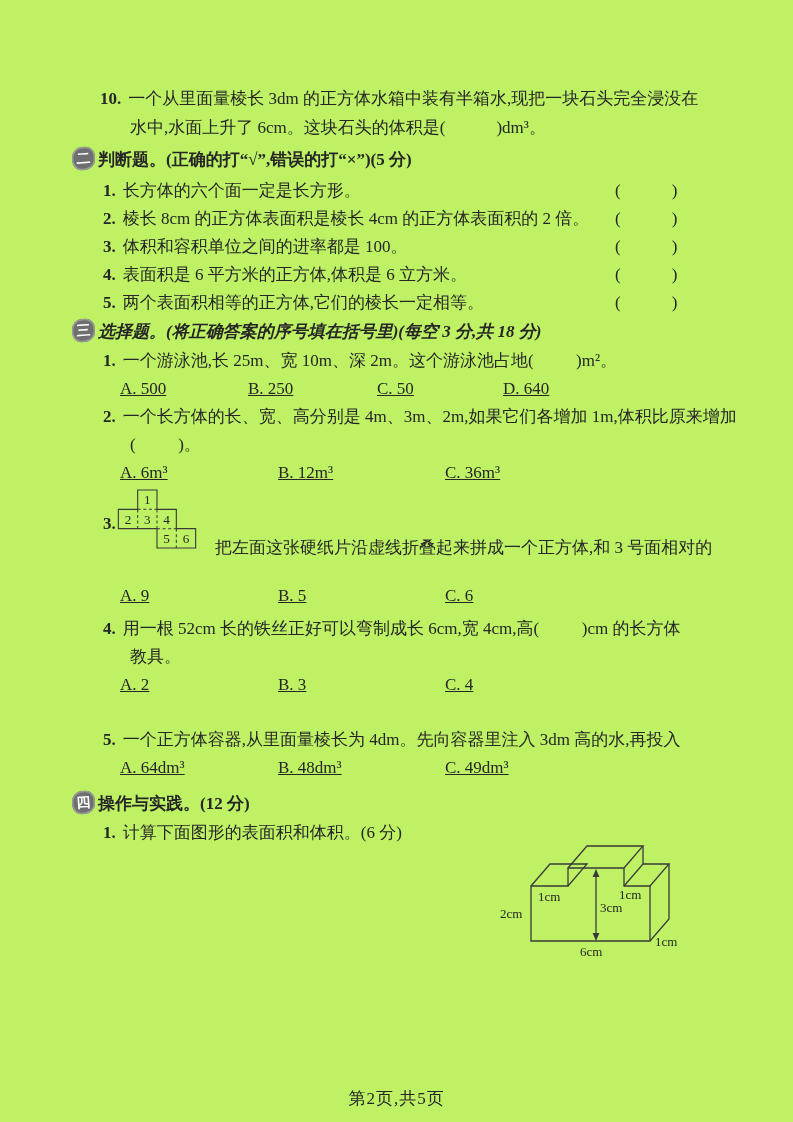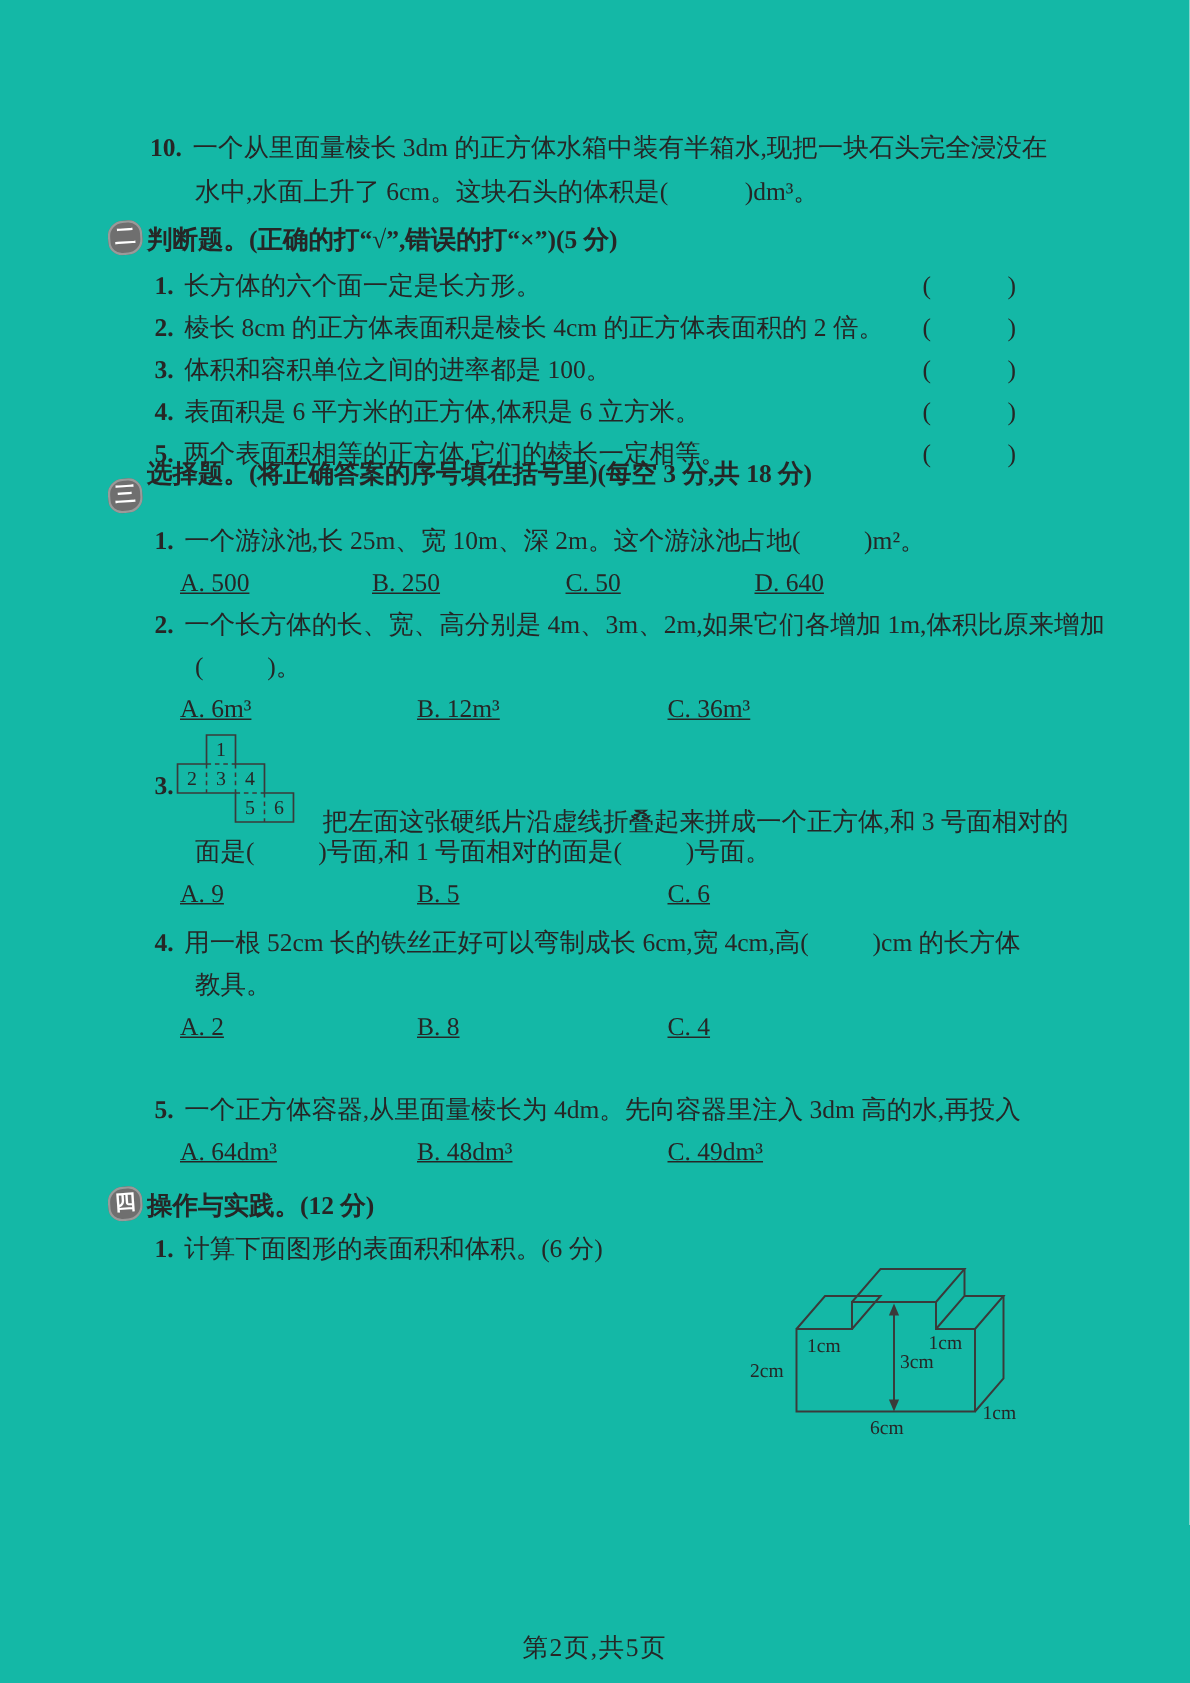--- a/index.html
+++ b/index.html
@@ -1,18 +1,18 @@
 <!DOCTYPE html>
 <html><head>
 <meta charset="utf-8">
 <style>
   html,body { margin:0; padding:0; background:#e9e9e9; }
   .page {
     position:relative; width:793px; height:1122px; margin:0 auto;
-    background:#14b8a6; color:#262626; overflow:hidden;
+    background:#bef264; color:#262626; overflow:hidden;
     font-family:"Liberation Serif","DejaVu Serif",serif;
     font-size:17px; line-height:22px;
   }
   .row { position:absolute; white-space:nowrap; }
   .num { font-weight:bold; margin-right:7px; }
   .badge {
     position:absolute; left:72px; width:23px; height:23px;
     background:#6f6f6f; color:#fff; border-radius:45% 40% 45% 40%;
     display:flex; align-items:center; justify-content:center;
     font-size:14px; font-weight:bold; transform:rotate(-4deg);
@@ -51,21 +51,21 @@
   <div class="row" style="top:236px; left:103px;"><span class="num">3.</span><span>体积和容积单位之间的进率都是 100。</span></div>
   <div class="parens" style="top:236px;">(&nbsp;&nbsp;&nbsp;&nbsp;&nbsp;&nbsp;&nbsp;&nbsp;&nbsp;&nbsp;&nbsp;&nbsp;)</div>
 
   <div class="row" style="top:264px; left:103px;"><span class="num">4.</span><span>表面积是 6 平方米的正方体,体积是 6 立方米。</span></div>
   <div class="parens" style="top:264px;">(&nbsp;&nbsp;&nbsp;&nbsp;&nbsp;&nbsp;&nbsp;&nbsp;&nbsp;&nbsp;&nbsp;&nbsp;)</div>
 
   <div class="row" style="top:292px; left:103px;"><span class="num">5.</span><span>两个表面积相等的正方体,它们的棱长一定相等。</span></div>
   <div class="parens" style="top:292px;">(&nbsp;&nbsp;&nbsp;&nbsp;&nbsp;&nbsp;&nbsp;&nbsp;&nbsp;&nbsp;&nbsp;&nbsp;)</div>
 
   <div class="badge" style="top:319px;">三</div>
-  <div class="sec-title" style="top:305px;">选择题。(将正确答案的序号填在括号里)(每空 3 分,共 18 分)</div>
+  <div class="sec-title" style="top:321px;font-style:italic;">选择题。(将正确答案的序号填在括号里)(每空 3 分,共 18 分)</div>
 
   <div class="row" style="top:350px; left:103px;"><span class="num">1.</span><span>一个游泳池,长 25m、宽 10m、深 2m。这个游泳池占地(&nbsp;&nbsp;&nbsp;&nbsp;&nbsp;&nbsp;&nbsp;&nbsp;&nbsp;&nbsp;)m²。</span></div>
   <div class="orow" style="top:378px;">
     <span class="opt oA">A. 500</span>
     <span class="opt oB4">B. 250</span>
     <span class="opt oC4">C. 50</span>
     <span class="opt oD4">D. 640</span>
   </div>
 
   <div class="row" style="top:406px; left:103px;"><span class="num">2.</span><span>一个长方体的长、宽、高分别是 4m、3m、2m,如果它们各增加 1m,体积比原来增加</span></div>
@@ -85,32 +85,31 @@
     <path class="netdash" d="M39,39 L58,39"></path>
     <path class="netdash" d="M58,39 L58,58"></path>
     <text x="29.5" y="15" font-size="13" text-anchor="middle">1</text>
     <text x="10.5" y="34" font-size="13" text-anchor="middle">2</text>
     <text x="29.5" y="34" font-size="13" text-anchor="middle">3</text>
     <text x="48.5" y="34" font-size="13" text-anchor="middle">4</text>
     <text x="48.5" y="53" font-size="13" text-anchor="middle">5</text>
     <text x="67.5" y="53" font-size="13" text-anchor="middle">6</text>
   </svg>
   <div class="row" style="top:513px; left:215px;margin-top:24px;">把左面这张硬纸片沿虚线折叠起来拼成一个正方体,和 3 号面相对的</div>
-  <div class="row" style="top:557px; left:130px;">面是(&nbsp;&nbsp;&nbsp;&nbsp;&nbsp;&nbsp;&nbsp;&nbsp;&nbsp;&nbsp;)号面,和 1 号面相对的面是(&nbsp;&nbsp;&nbsp;&nbsp;&nbsp;&nbsp;&nbsp;&nbsp;&nbsp;&nbsp;)号面。</div>
   <div class="orow" style="top:585px;">
     <span class="opt oA">A. 9</span>
     <span class="opt oB3">B. 5</span>
     <span class="opt oC3">C. 6</span>
   </div>
 
   <div class="row" style="top:618px; left:103px;"><span class="num">4.</span><span>用一根 52cm 长的铁丝正好可以弯制成长 6cm,宽 4cm,高(&nbsp;&nbsp;&nbsp;&nbsp;&nbsp;&nbsp;&nbsp;&nbsp;&nbsp;&nbsp;)cm 的长方体</span></div>
   <div class="row" style="top:646px; left:130px;">教具。</div>
   <div class="orow" style="top:674px;">
     <span class="opt oA">A. 2</span>
-    <span class="opt oB3">B. 8</span>
+    <span class="opt oB3">B. 3</span>
     <span class="opt oC3">C. 4</span>
   </div>
 
   <div class="row" style="top:729px; left:103px;"><span class="num">5.</span><span>一个正方体容器,从里面量棱长为 4dm。先向容器里注入 3dm 高的水,再投入</span></div>
   <div class="orow" style="top:757px;">
     <span class="opt oA">A. 64dm³</span>
     <span class="opt oB3">B. 48dm³</span>
     <span class="opt oC3">C. 49dm³</span>
   </div>
 

